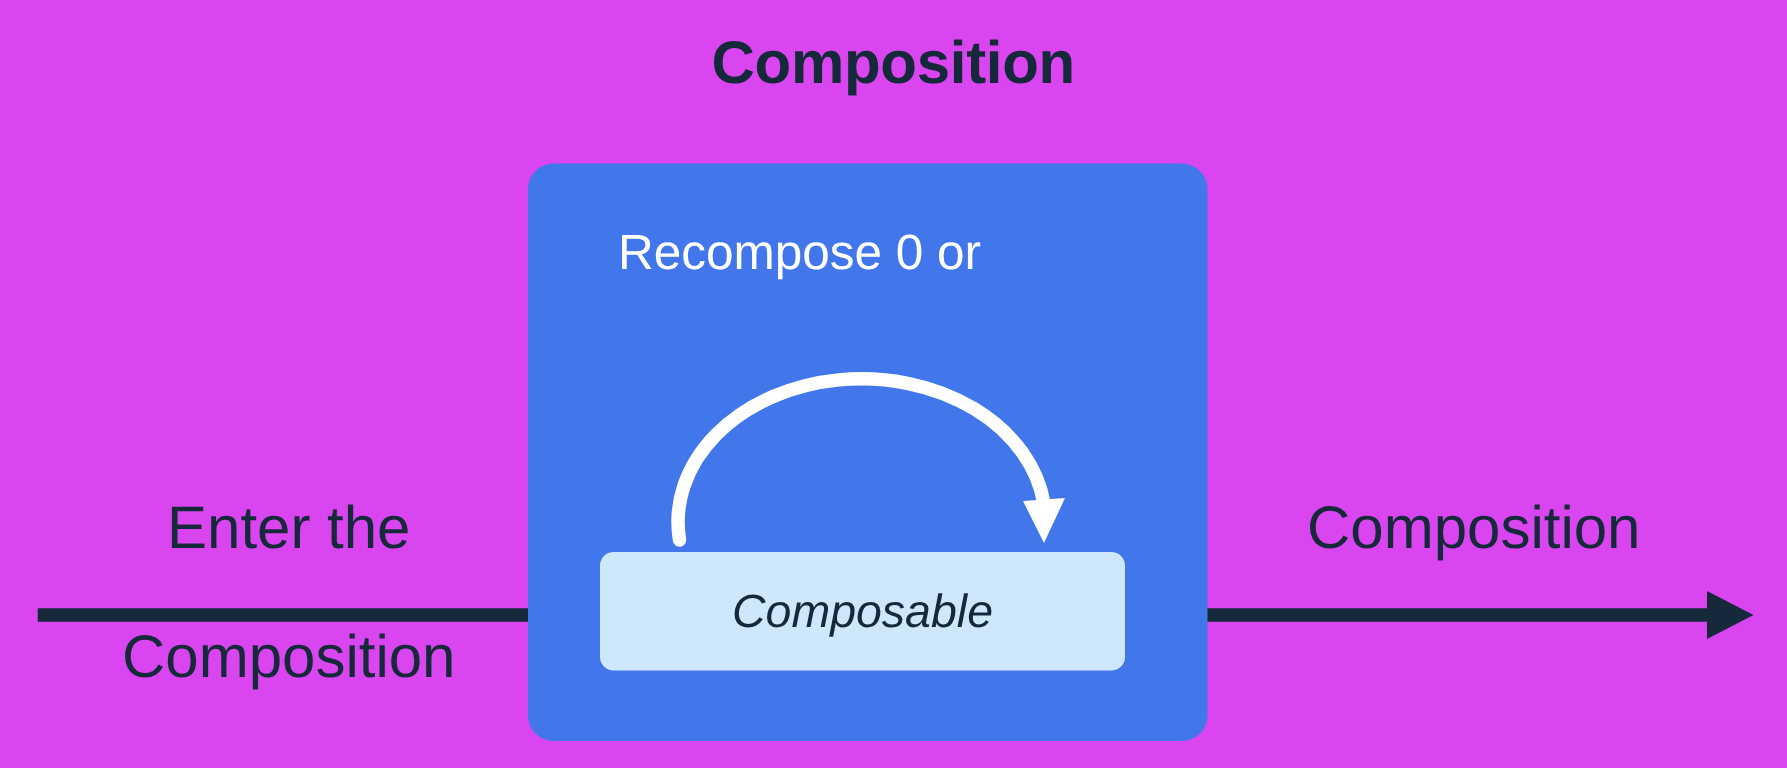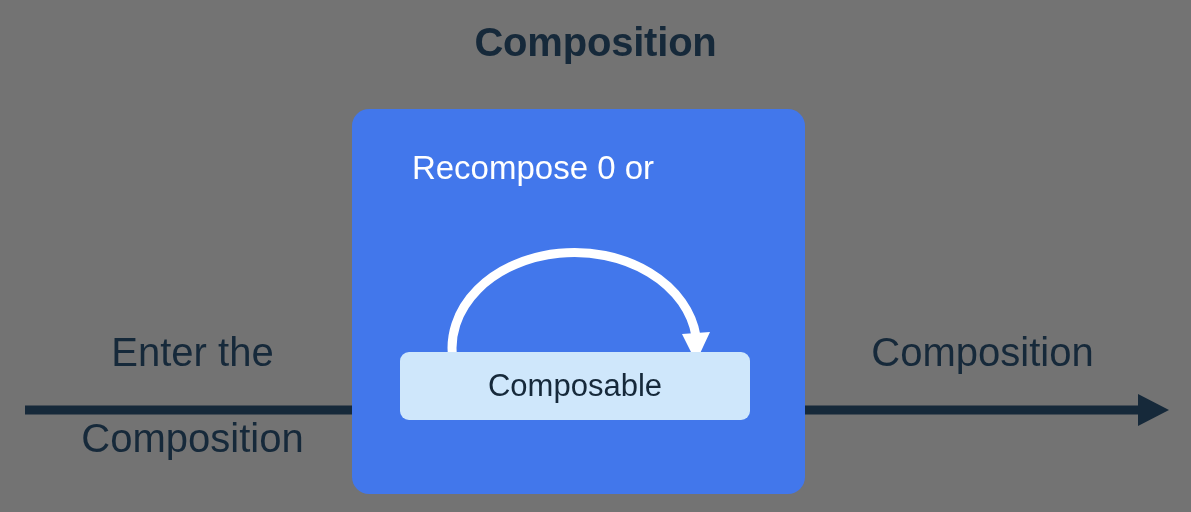--- a/index.html
+++ b/index.html
@@ -7,21 +7,21 @@
     padding: 0;
     background: #ffffff;
   }
   body {
     font-family: "Liberation Sans", sans-serif;
   }
   #canvas {
     position: relative;
     width: 1191px;
     height: 512px;
-    background: #737373;
+    background: #d946ef;
     overflow: hidden;
   }
 
   
   .diagram-title {
     position: absolute;
     left: 0;
     top: 18px;
     width: 1191px;
     text-align: center;
@@ -62,28 +62,29 @@
     left: 430px;
     top: 240px;
     width: 300px;
     height: 130px;
   }
 
   
   .composable-node {
     position: absolute;
     left: 400px;
-    top: 352px;
+    top: 368px;
     width: 350px;
-    height: 68px;
+    height: 79px;
     background: #cfe7fb;
     border-radius: 9px;
     display: flex;
     align-items: center;
     justify-content: center;
+    font-style: italic;
   }
   .composable-label {
     font-size: 31px;
     color: #16293a;
     line-height: 34px;
   }
 
   
   .side-label {
     position: absolute;

